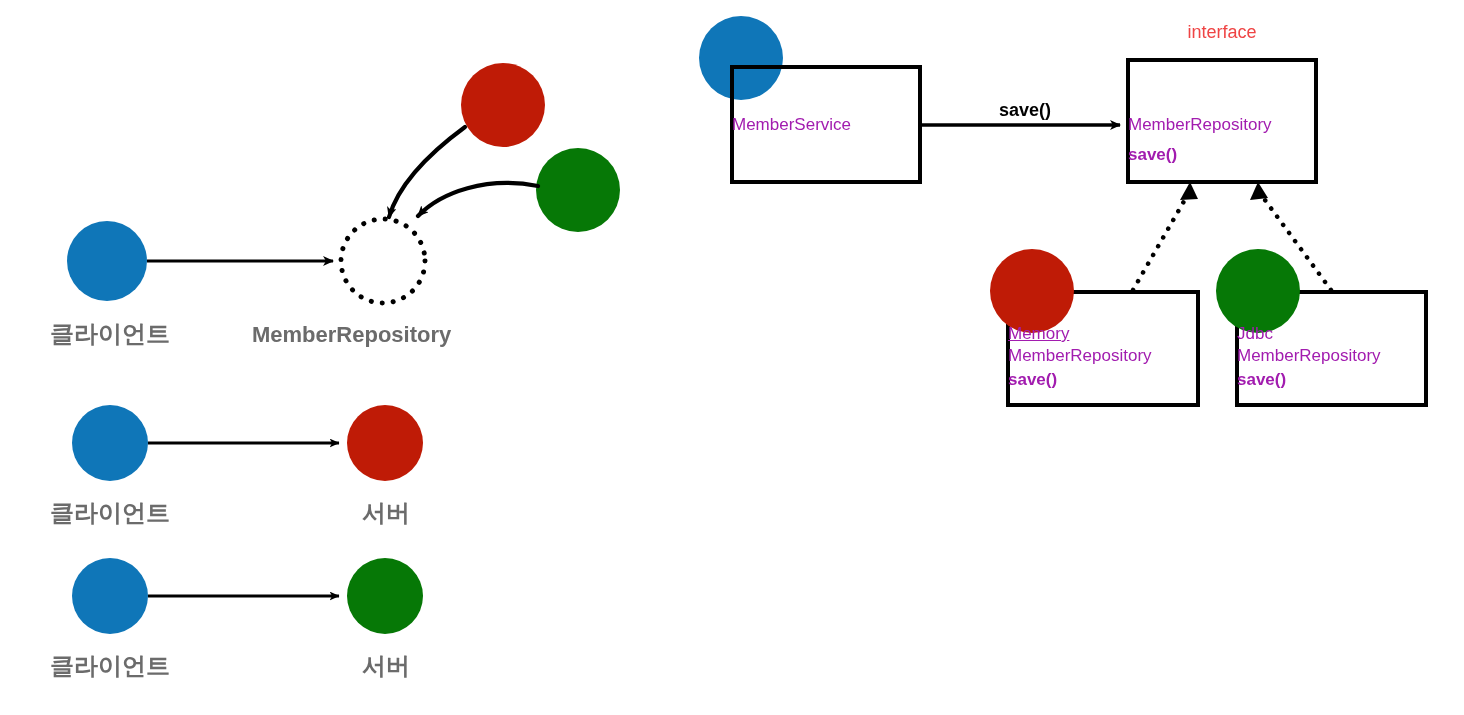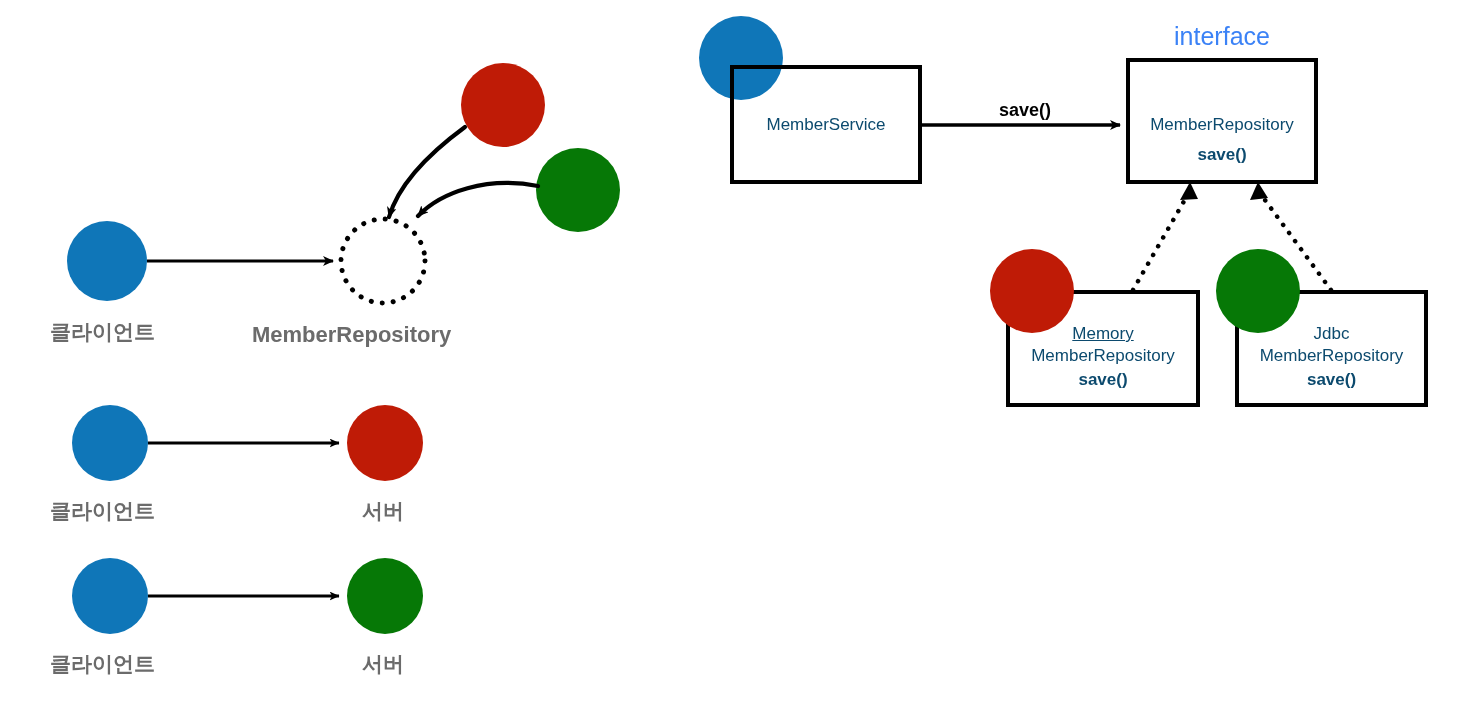--- a/index.html
+++ b/index.html
@@ -22,38 +22,38 @@
     left: 0;
     top: 0;
     width: 1464px;
     height: 715px;
     overflow: visible;
   }
   .node-label {
     position: absolute;
     color: #6b6b6b;
     font-weight: bold;
-    font-size: 21px;
+    font-size: 24px;
     white-space: nowrap;
     font-family: "Liberation Sans", sans-serif;
   }
   .box-text {
     position: absolute;
-    color: #0c4a6e;
+    color: #a21caf;
     font-size: 17px;
-    text-align: center;
+    text-align: left;
     white-space: nowrap;
     font-family: "Liberation Sans", sans-serif;
     line-height: 1.28;
   }
   .box-text.bold { font-weight: bold; }
   .stereotype {
     position: absolute;
-    color: #3b82f6;
-    font-size: 25px;
+    color: #ef4444;
+    font-size: 18px;
     white-space: nowrap;
     font-family: "Liberation Sans", sans-serif;
   }
   .edge-label {
     position: absolute;
     color: #000000;
     font-size: 18px;
     font-weight: bold;
     white-space: nowrap;
     font-family: "Liberation Sans", sans-serif;

